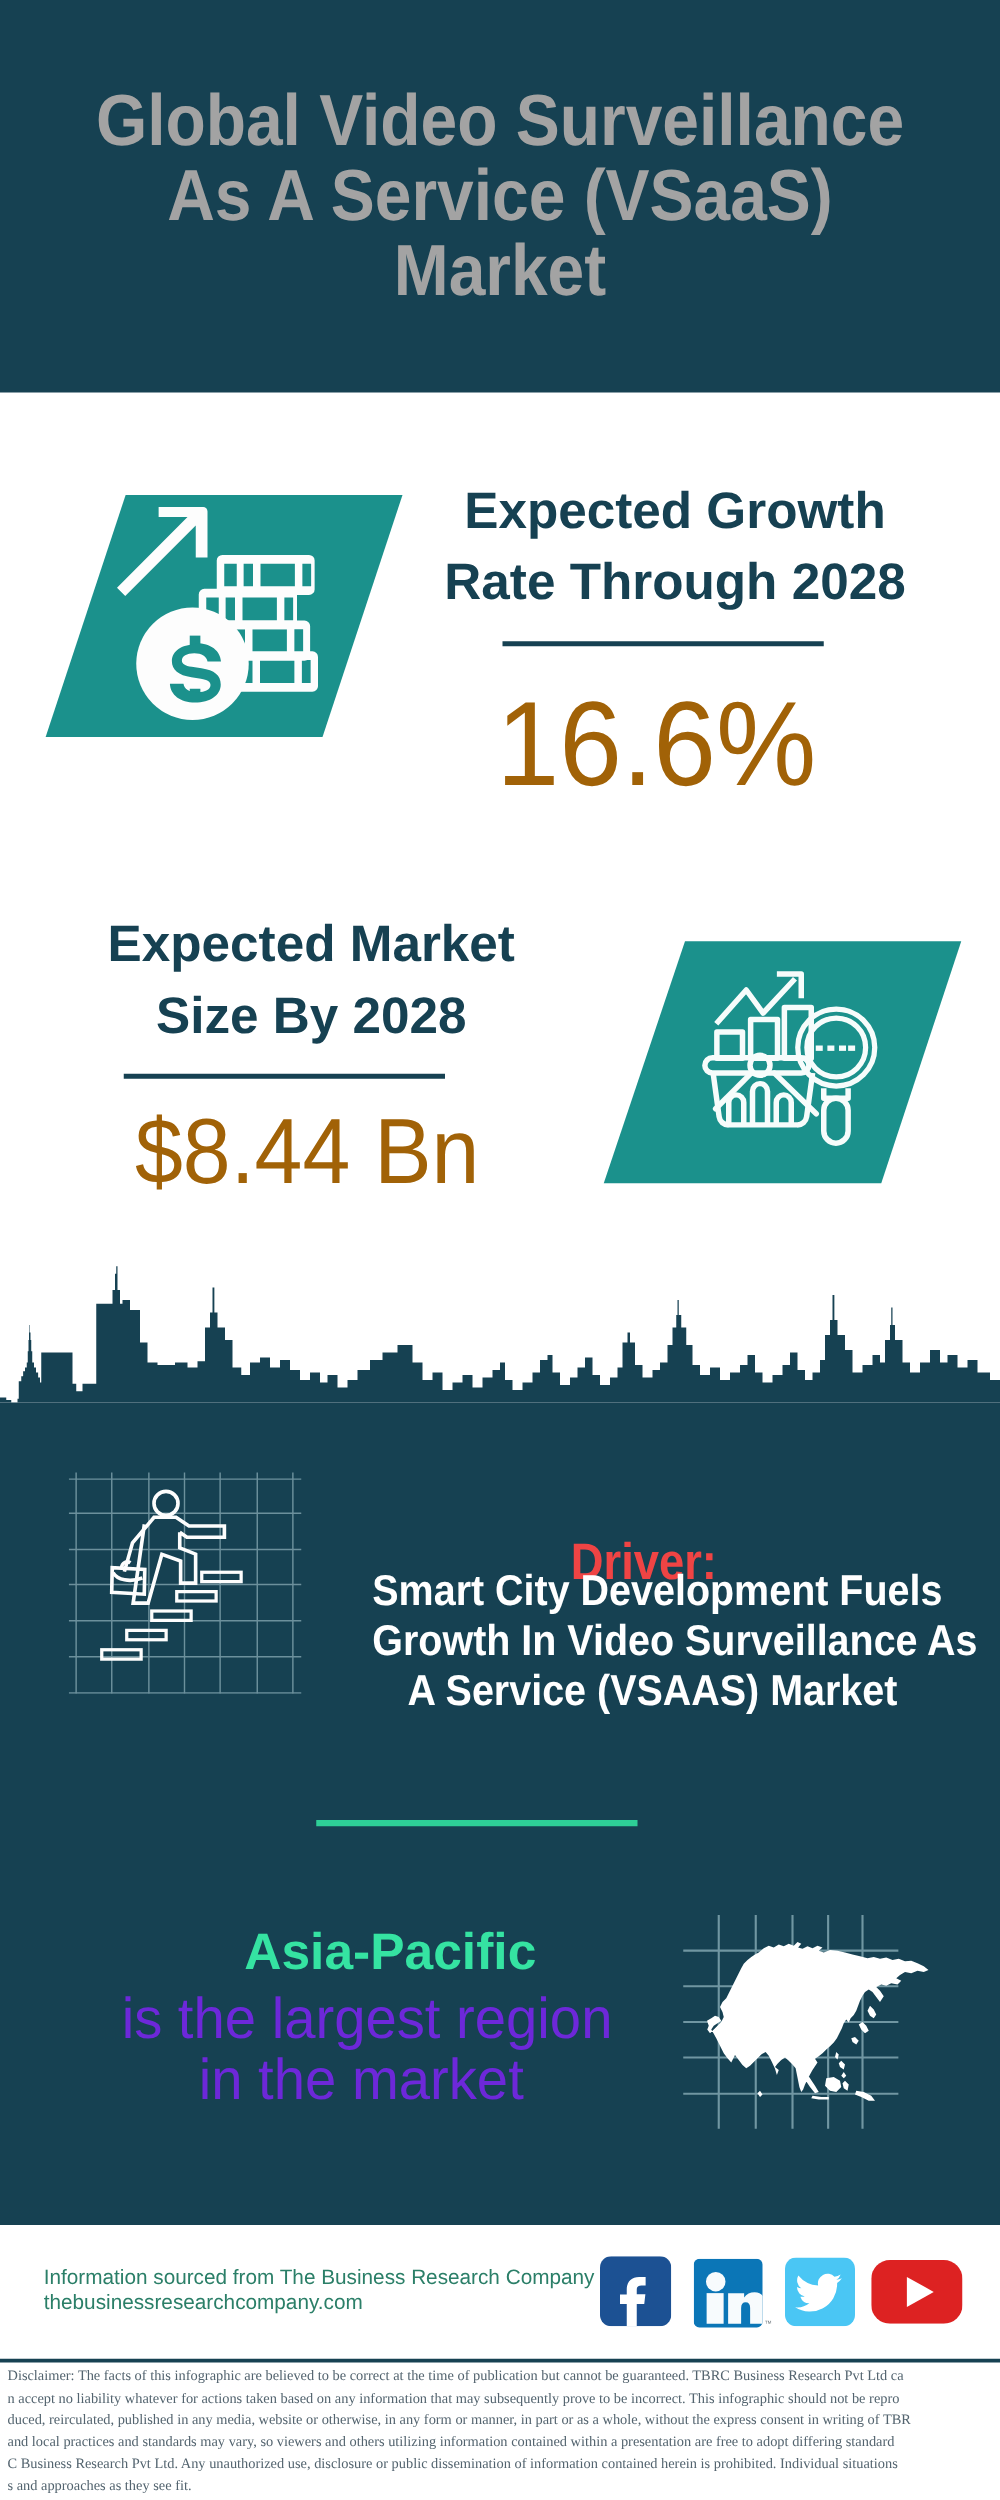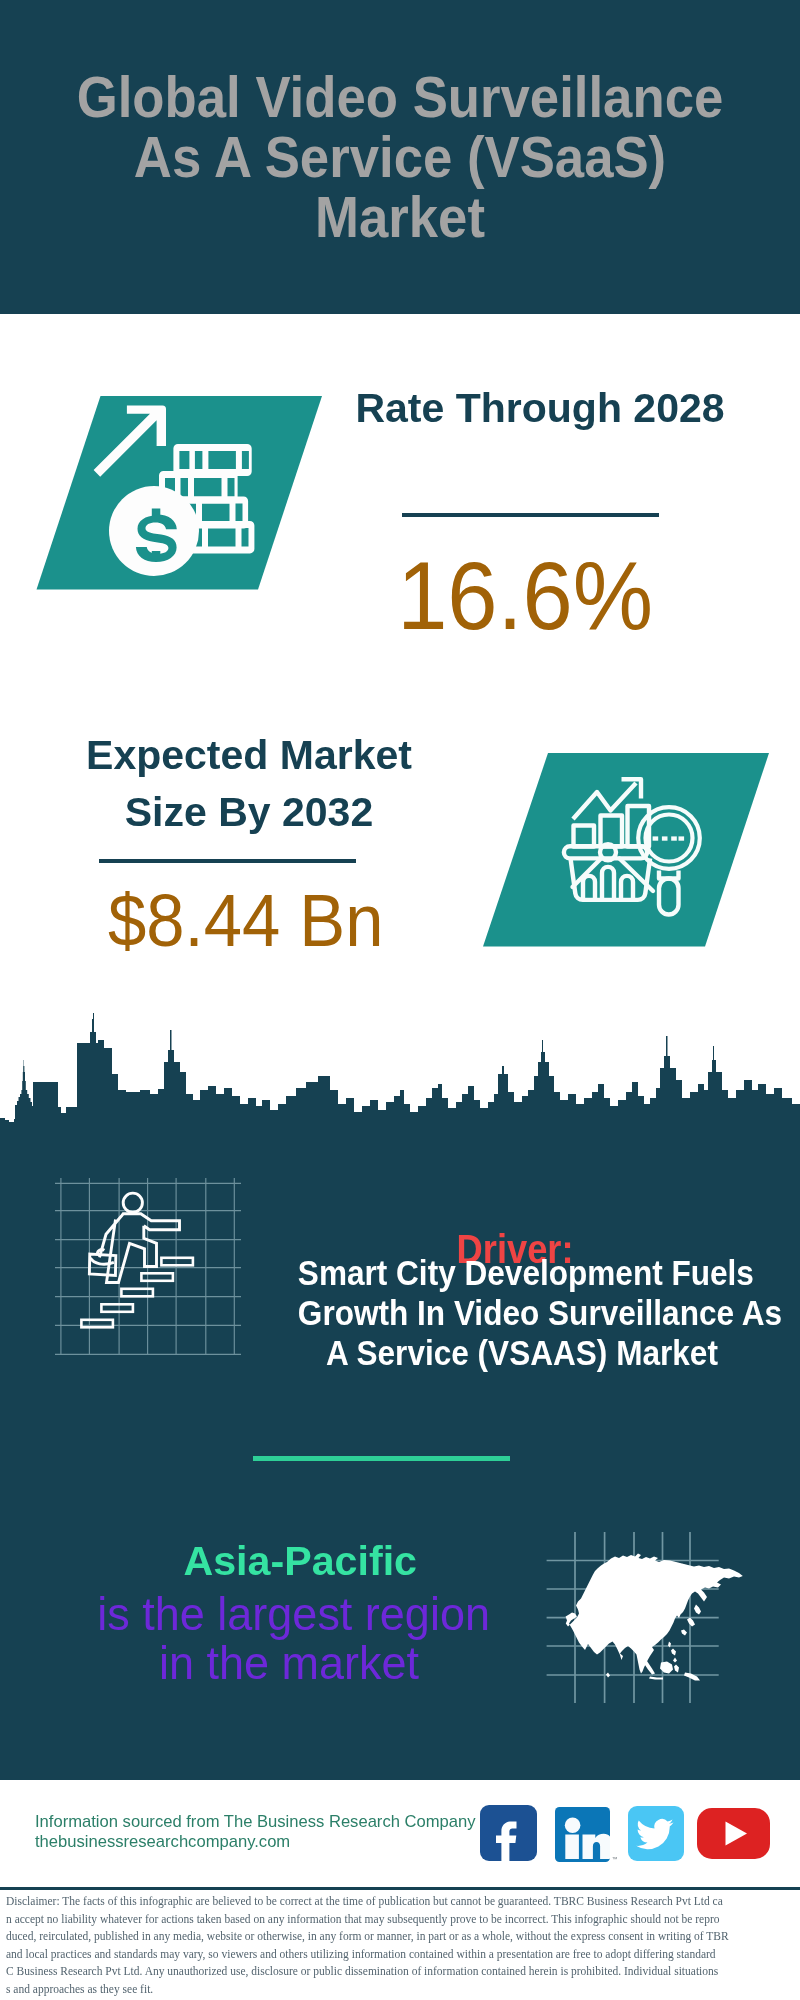--- a/index.html
+++ b/index.html
@@ -56,30 +56,31 @@
           <rect x="121.8" y="116.5" width="8.5" height="9"></rect>
           <rect x="121.8" y="159" width="8.5" height="9"></rect>
           <path d="M126,123.5 c-10.5,0 -18.5,5.3 -18.5,13.2 c0,7.2 5.3,11.4 15.6,13 l7.6,1.2 c5.2,0.8 7.7,2.4 7.7,5 c0,3.4 -4,5.8 -10.4,5.8 c-6.5,0 -10.8,-2.6 -11.2,-6.8 h-10.9 c0.4,9 8.4,15.1 20.1,15.1 c12.1,0 20.6,-5.9 20.6,-14.5 c0,-7.2 -5,-11.3 -15.4,-12.9 l-7.8,-1.2 c-5.3,-0.8 -7.9,-2.5 -7.9,-5.1 c0,-3.4 3.9,-5.8 9.9,-5.8 c6,0 10.1,2.6 10.6,6.7 h10.8 c-0.4,-8.7 -8.2,-14.7 -19.8,-14.7 Z"></path>
         </g>
       </g>
     </svg>
   </div>
 
   <div class="stat1-text" style="position:absolute;left:350px;top:380px;width:380px;">
     <div class="hdg">
+      <div>Expected Growth</div>
       <div>Rate Through 2028</div>
     </div>
   </div>
   <div class="rule" style="position:absolute;left:402px;top:513px;width:257px;"></div>
   <div class="big" style="position:absolute;left:375px;top:548px;width:300px;"><span>16.6%</span></div>
 
   <div class="stat2-text" style="position:absolute;left:59px;top:727px;width:380px;">
     <div class="hdg">
       <div>Expected Market</div>
-      <div>Size By 2032</div>
+      <div>Size By 2028</div>
     </div>
   </div>
   <div class="rule" style="position:absolute;left:99px;top:859px;width:257px;"></div>
   <div class="big" style="position:absolute;left:108px;top:884px;width:400px;text-align:left;font-size:74px;"><span style="transform:scaleX(0.93);transform-origin:left center">$8.44 Bn</span></div>
 
   <div class="stat2-icon" style="position:absolute;left:475px;top:748px;width:300px;height:205px;">
     <svg width="300" height="205" viewBox="0 0 300 205" xmlns="http://www.w3.org/2000/svg">
       <polygon points="73,5 294,5 230,198.5 8,198.5" fill="#1b918c"></polygon>
       <g fill="none" stroke="#f6fcfb" stroke-width="4.4" stroke-linejoin="round">
         <polyline points="98,71 122,44 135.5,62.5 161,35"></polyline>
@@ -151,21 +152,21 @@
 
   <div class="drv-title" style="position:absolute;left:320px;top:1181px;width:390px;"><span>Driver:</span></div>
   <div class="drv-body" style="position:absolute;left:277px;top:1241px;width:490px;">
     <div>Smart City Development Fuels</div>
     <div>Growth In Video Surveillance As</div>
     <div>A Service (VSAAS) Market</div>
   </div>
 
   <div class="acc-rule" style="position:absolute;left:253px;top:1456px;width:257px;height:5px;"></div>
 
-  <div class="reg-accent" style="position:absolute;left:104px;top:1538px;width:392px;"><span>Asia-Pacific</span></div>
+  <div class="reg-accent" style="position:absolute;left:116px;top:1538px;width:392px;"><span>Asia-Pacific</span></div>
   <div class="reg-body" style="position:absolute;left:93px;top:1590px;width:392px;">
     <div>is the largest region</div>
     <div>in the market</div>
   </div>
 
   <svg class="reg-icon" style="position:absolute;left:545px;top:1495px;width:220px;height:215px;" width="220" height="215" viewBox="0 0 220 215" xmlns="http://www.w3.org/2000/svg">
     <g stroke="#7ba0ab" stroke-width="1.7" opacity="0.9">
       <line x1="30" y1="37" x2="30" y2="208"></line>
         <line x1="59.6" y1="37" x2="59.6" y2="208"></line>
       <line x1="89" y1="37" x2="89" y2="208"></line>

